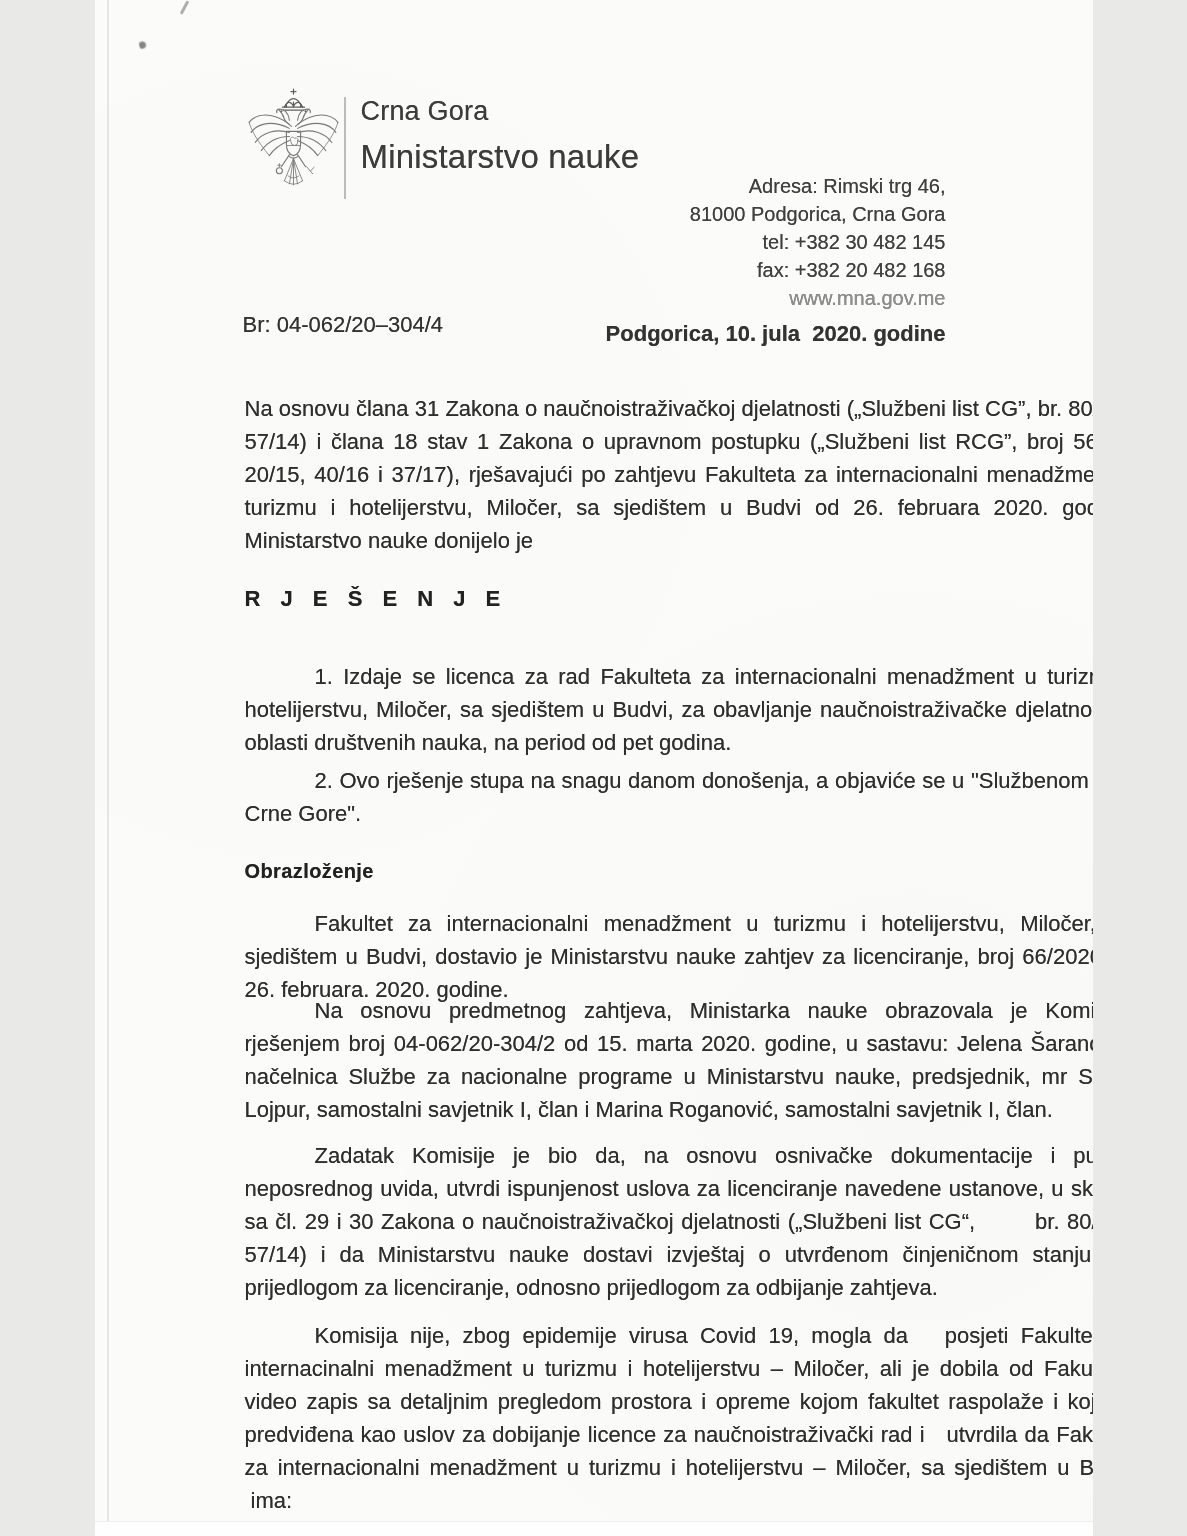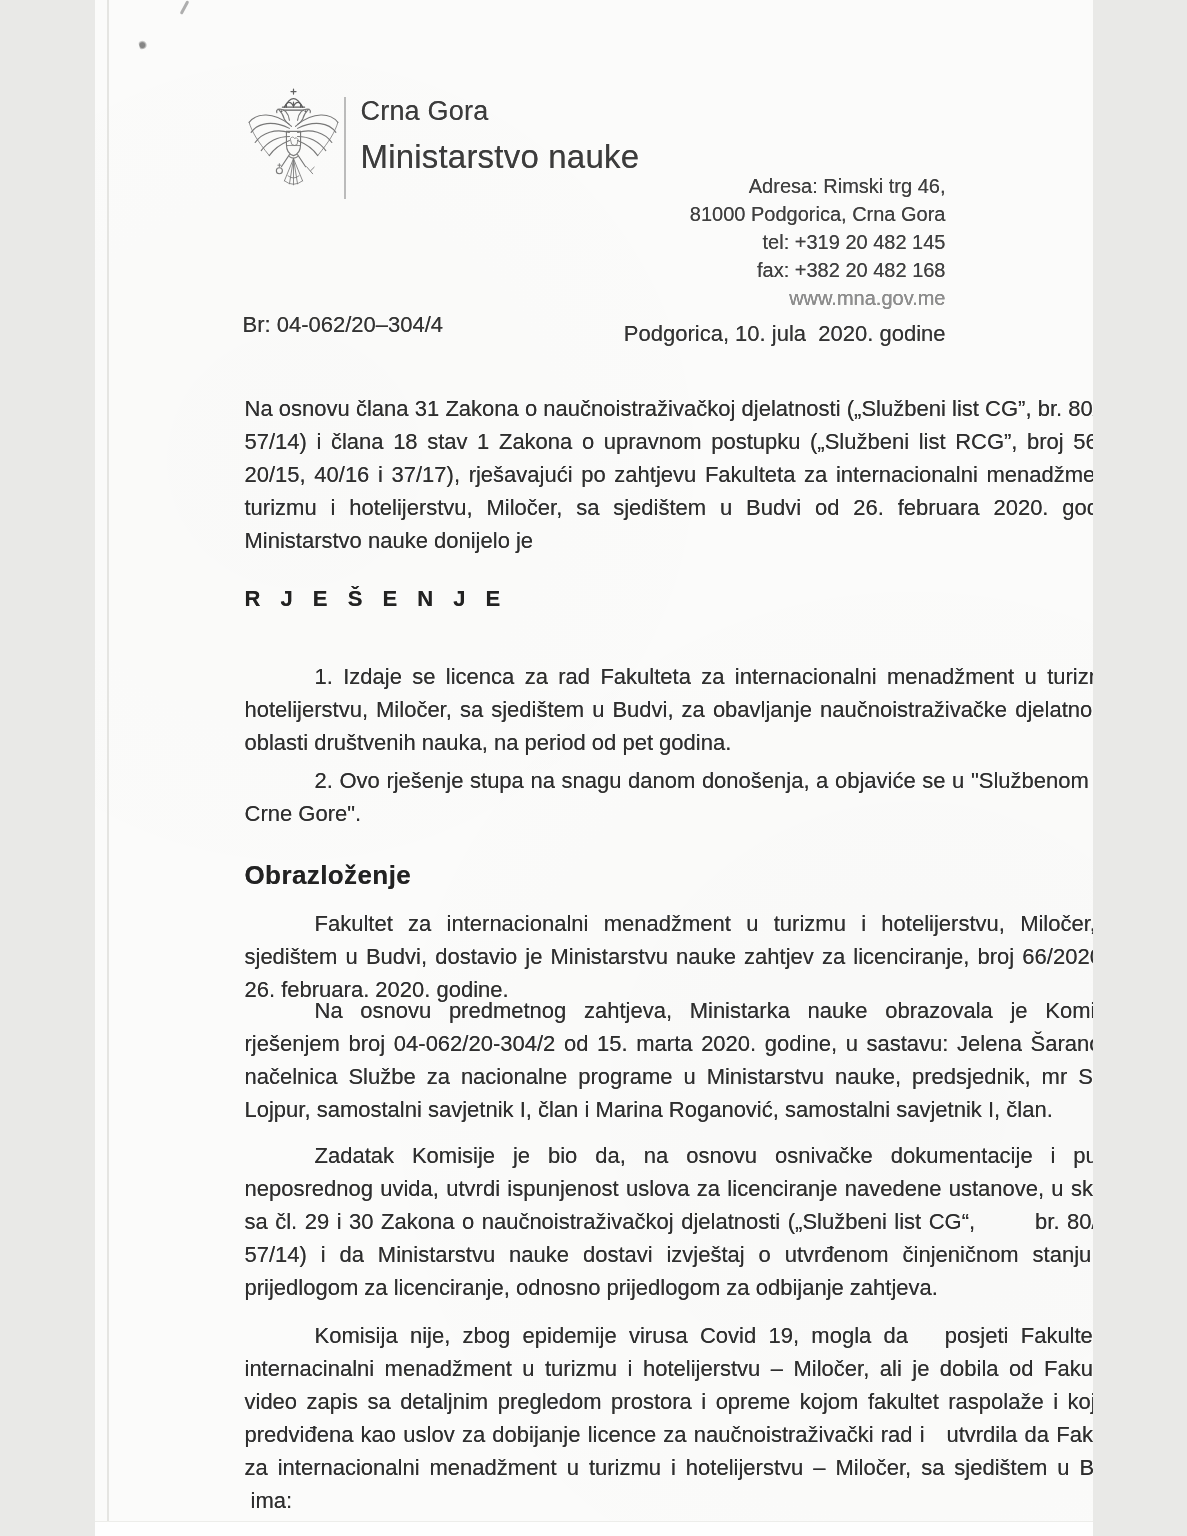--- a/index.html
+++ b/index.html
@@ -26,35 +26,35 @@
   .emblem{position:absolute;left:150px;top:86px;width:97px;height:113px;}
   .brand-divider{position:absolute;left:249px;top:97px;width:2px;height:102px;background:#9a9a9a;opacity:.65;}
   .brand-country{position:absolute;left:266px;top:96px;font-size:27px;color:#3c3c3c;letter-spacing:.2px;}
   .brand-ministry{position:absolute;left:266px;top:138px;font-size:33px;color:#3c3c3c;letter-spacing:.2px;}
   .scan{text-shadow:0 0 .6px rgba(50,50,50,.75);}
 
   .address{position:absolute;right:147px;top:172px;text-align:right;font-size:20px;line-height:28px;color:#3f3f3f;margin-left:28px;}
   .address .site{color:#8f8f8f;}
 
   .ref-number{position:absolute;left:148px;top:312px;font-size:22px;color:#333;}
-  .ref-date{position:absolute;right:147px;top:321px;font-size:22px;color:#333;}
+  .ref-date{position:absolute;right:147px;top:321px;font-size:22px;color:#333;font-weight:bold;}
 
   
   .para{
     position:absolute;left:150px;width:890px;
     font-size:22px;line-height:33px;
     text-align:justify;color:#2e2e2e;
   }
   .indent{text-indent:70px;}
   .heading{
     position:absolute;left:150px;width:890px;
     text-align:left;font-weight:bold;color:#222;
   }
   .h-rjesenje{top:586px;font-size:22px;letter-spacing:7px;}
-  .h-obrazlozenje{top:860px;font-size:26px;letter-spacing:.4px;}
+  .h-obrazlozenje{top:860px;font-size:20px;letter-spacing:.4px;}
 </style>
 </head>
 <body>
 
 <div class="page">
 
   <div class="edge-left"></div>
   <div class="edge-right-line"></div>
   <div class="bottom-strip"></div>
   <div class="speck-a"></div>
@@ -108,21 +108,21 @@
       </g>
     </svg>
   </div>
   <div class="brand-divider"></div>
   <div class="brand-country scan">Crna Gora</div>
   <div class="brand-ministry scan">Ministarstvo nauke</div>
 
   <div class="address scan">
     <div>Adresa: Rimski trg 46,</div>
     <div>81000 Podgorica, Crna Gora</div>
-    <div>tel: +319 20 482 145</div>
+    <div>tel: +382 30 482 145</div>
     <div>fax: +382 20 482 168</div>
     <div class="site">www.mna.gov.me</div>
   </div>
 
   <div class="ref-number scan">Br: 04-062/20–304/4</div>
   <div class="ref-date scan">Podgorica, 10. jula &nbsp;2020. godine</div>
 
   <div class="para scan" style="top:392px;">Na osnovu člana 31 Zakona o naučnoistraživačkoj djelatnosti („Službeni list CG”, br. 80/10 i 57/14) i člana 18 stav 1 Zakona o upravnom postupku („Službeni list RCG”, broj 56/14, 20/15, 40/16 i 37/17), rješavajući po zahtjevu Fakulteta za internacionalni menadžment u turizmu i hotelijerstvu, Miločer, sa sjedištem u Budvi od 26. februara 2020. godine, Ministarstvo nauke donijelo je</div>
 
   <div class="heading h-rjesenje scan">R J E Š E N J E</div>

